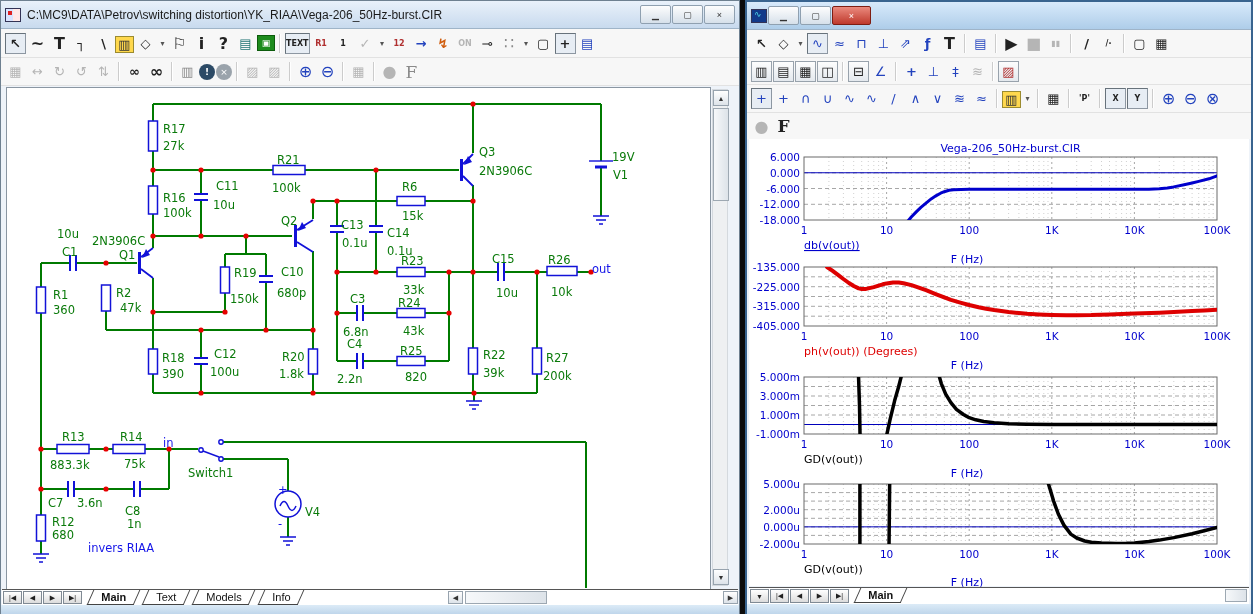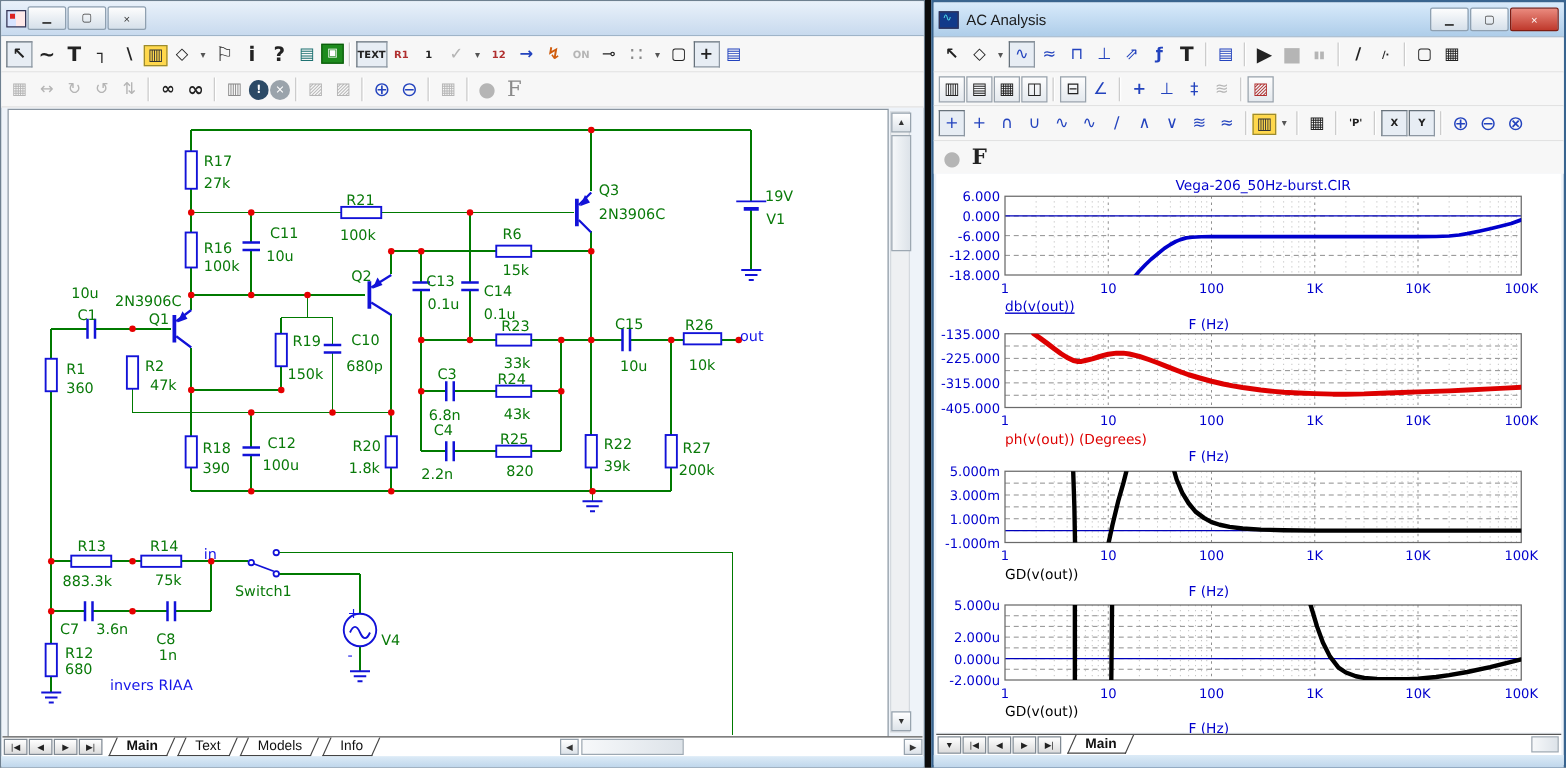--- a/index.html
+++ b/index.html
@@ -65,20 +65,21 @@
   .tab>span{transform:skewX(24deg);font-size:11px;color:#111;}
   .tab.active>span{font-weight:bold;}
   .strip{position:absolute;left:0;right:0;background:linear-gradient(#dcebf7,#bfd6eb);}
 </style>
 </head>
 <body>
 
 <div class="win" id="left-window">
   <div class="titlebar">
     <div class="wicon"></div>
+    <div class="title-text">C:\MC9\DATA\Petrov\switching distortion\YK_RIAA\Vega-206_50Hz-burst.CIR</div>
     <div style="display:flex">
         <div class="wbtn">▁</div>
         <div class="wbtn">▢</div>
         <div class="wbtn">×</div>
       </div>
   </div>
   <div class="toolbar" style="top:28px;height:29px">
       <span class="tb pressed bold">↖</span>
       <span class="tb big bold">~</span>
       <span class="tb big bold">T</span>
@@ -360,21 +361,20 @@
       <div class="sb-thumb" style="left:17px;top:1px;width:82px;height:13px"></div>
       <div class="sb-btn" style="right:0;top:1px;width:15px;height:13px">▶</div>
     </div>
   </div>
   <div class="strip" style="top:604px;height:9px"></div>
 </div>
 
 <div class="win" id="right-window">
   <div class="titlebar">
     <div class="wicon scope"></div>
-    <div class="title-text">AC Analysis</div>
     <div style="display:flex">
         <div class="wbtn">▁</div>
         <div class="wbtn">▢</div>
         <div class="wbtn red">×</div>
       </div>
   </div>
   <div class="toolbar" style="top:28px;height:28px">
       <span class="tb bold">↖</span>
       <span class="tb ">◇</span>
       <span class="tb dd">▾</span>

